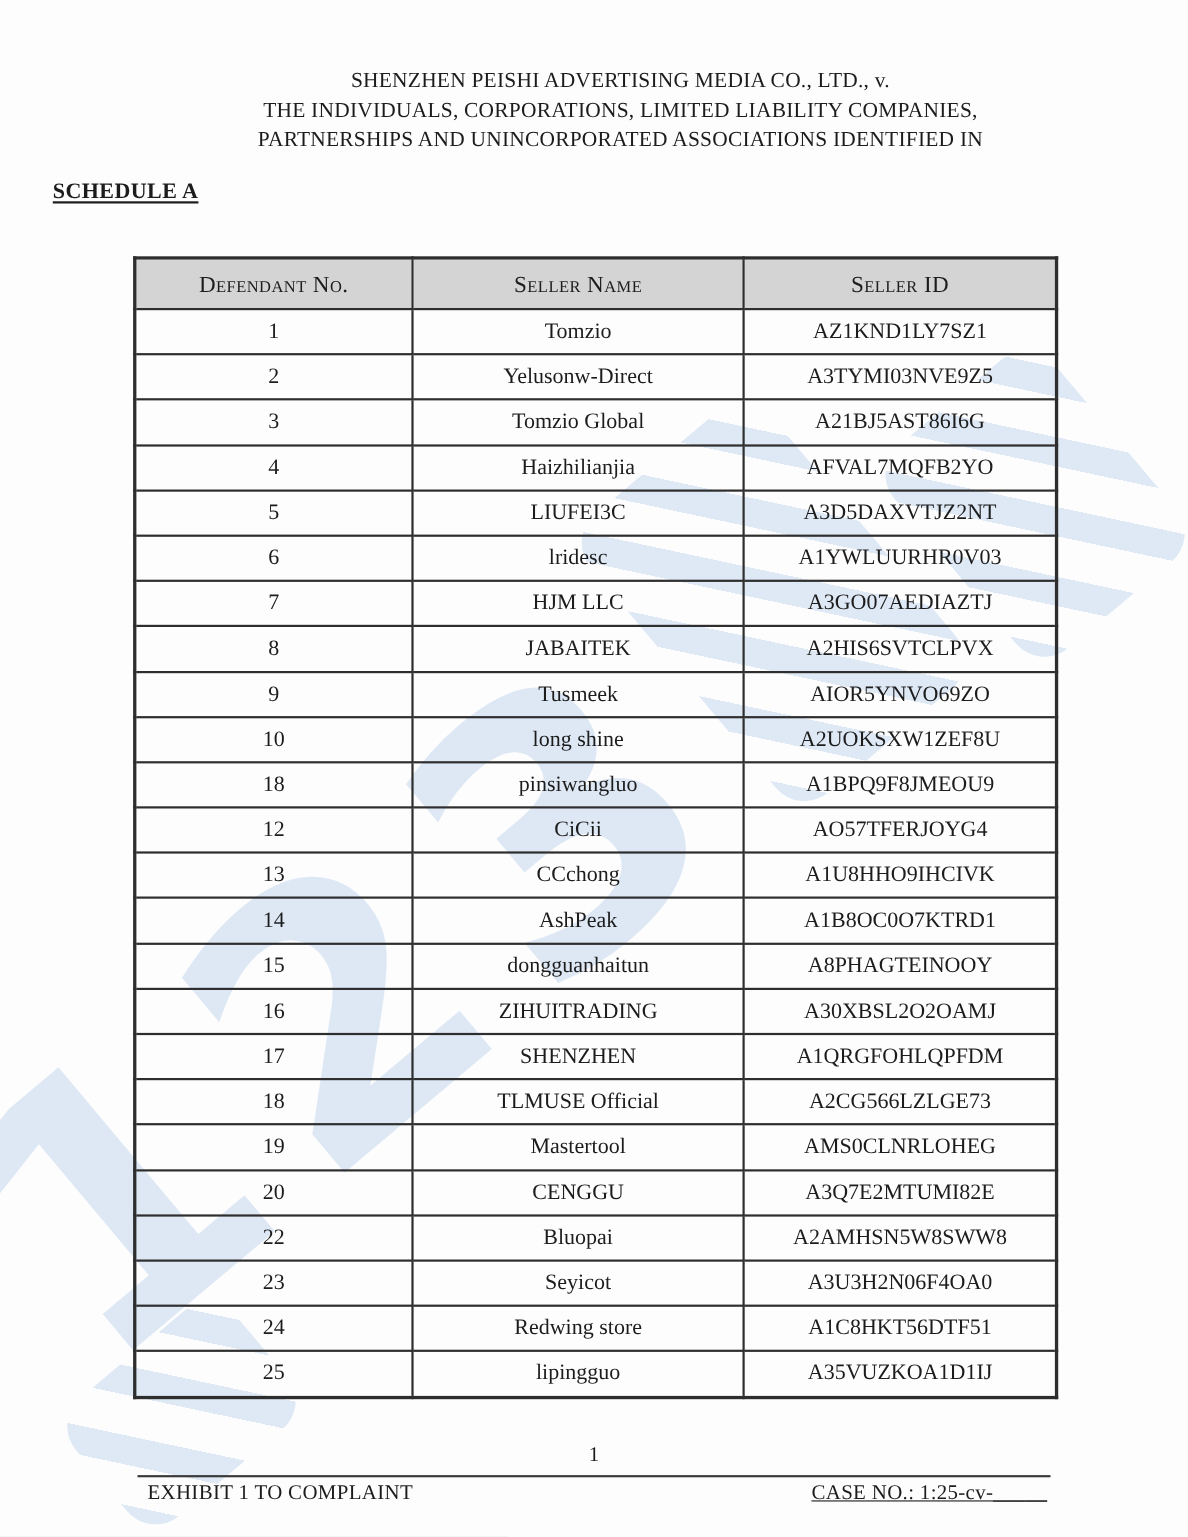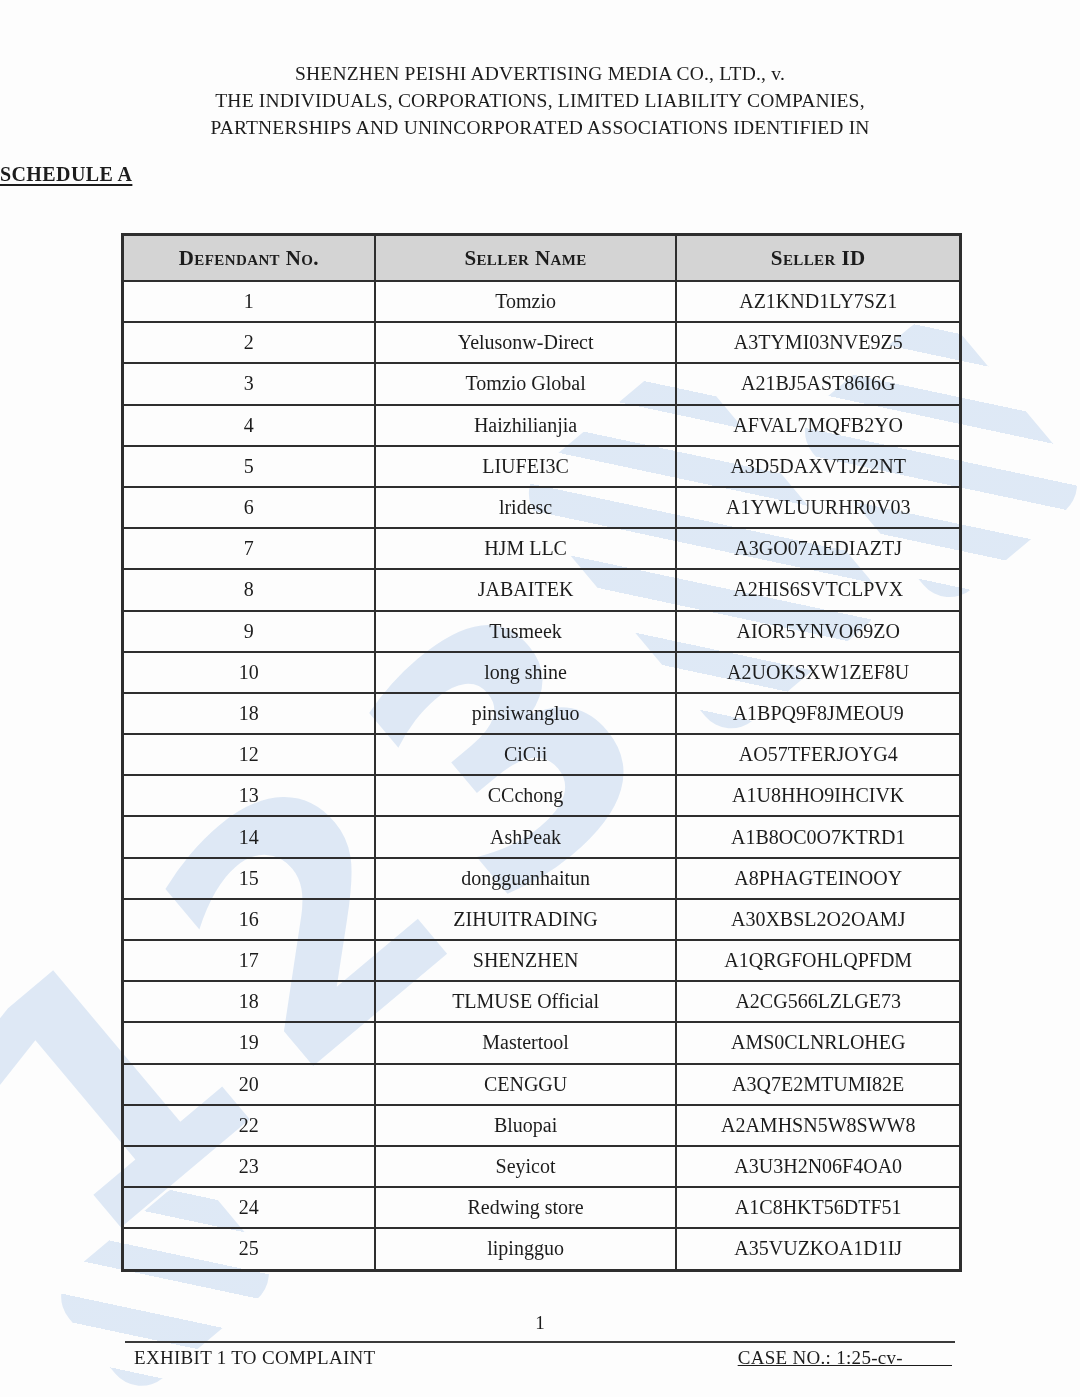--- a/index.html
+++ b/index.html
@@ -19,21 +19,21 @@
   }
   .wm-blob {
     position:absolute; transform:rotate(-40deg); border-radius:34px; opacity:.8;
     background:repeating-linear-gradient(52deg,
       #d7e4f4 0 26px, rgba(255,255,255,0) 26px 62px);
   }
   .wm-blob1 { left:596px; top:382px; width:214px; height:330px; }
   .wm-blob2 { left:846px; top:338px; width:190px; height:240px; }
   .wm-blob3 { left:70px;  top:1215px; width:190px; height:140px; }
   
-  .content { position:relative; z-index:1; }
+  .content { position:relative; z-index:1;padding-left:48px; }
   .caption {
     padding-top:60px; text-align:center;
     font-size:19.5px; line-height:27px; letter-spacing:.2px;
   }
   .schedule-title {
     margin-top:22px; text-align:left;
     font-size:20px; font-weight:bold; letter-spacing:.4px;
   }
   .schedule-title span { text-decoration:underline; text-underline-offset:3px; }
   
@@ -41,21 +41,21 @@
     position:absolute; left:121px; top:233px; width:841px;
     border-collapse:collapse; table-layout:fixed;
     border:3px solid #2e2e2e; background:transparent;
   }
   table.schedule th, table.schedule td {
     border:2px solid #2e2e2e; text-align:center; vertical-align:middle;
     padding:0; overflow:hidden; background:transparent;
   }
   table.schedule th {
     height:44px; background:#d4d4d4;
-    font-weight:bold; font-variant:small-caps; font-size:21px; letter-spacing:.4px;
+    font-weight:normal; font-variant:small-caps; font-size:21px; letter-spacing:.4px;
   }
   table.schedule td { height:39.2px; font-size:20px; }
   
   .page-number {
     position:absolute; left:0; width:1080px; top:1312px;
     text-align:center; font-size:19px;
   }
   .footer-rule {
     position:absolute; left:125px; top:1341px; width:830px; height:2px;
     background:#3a3a3a;

